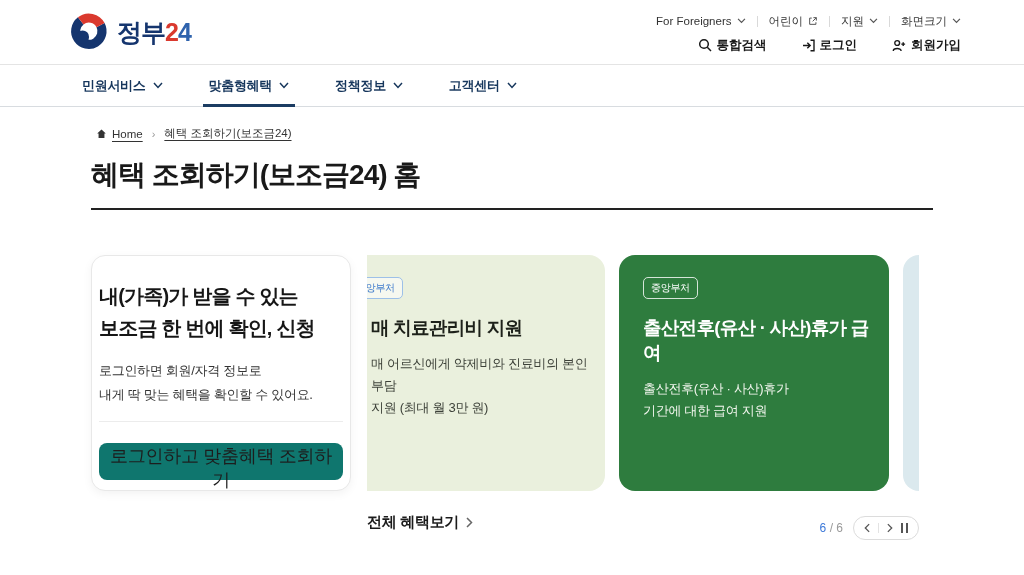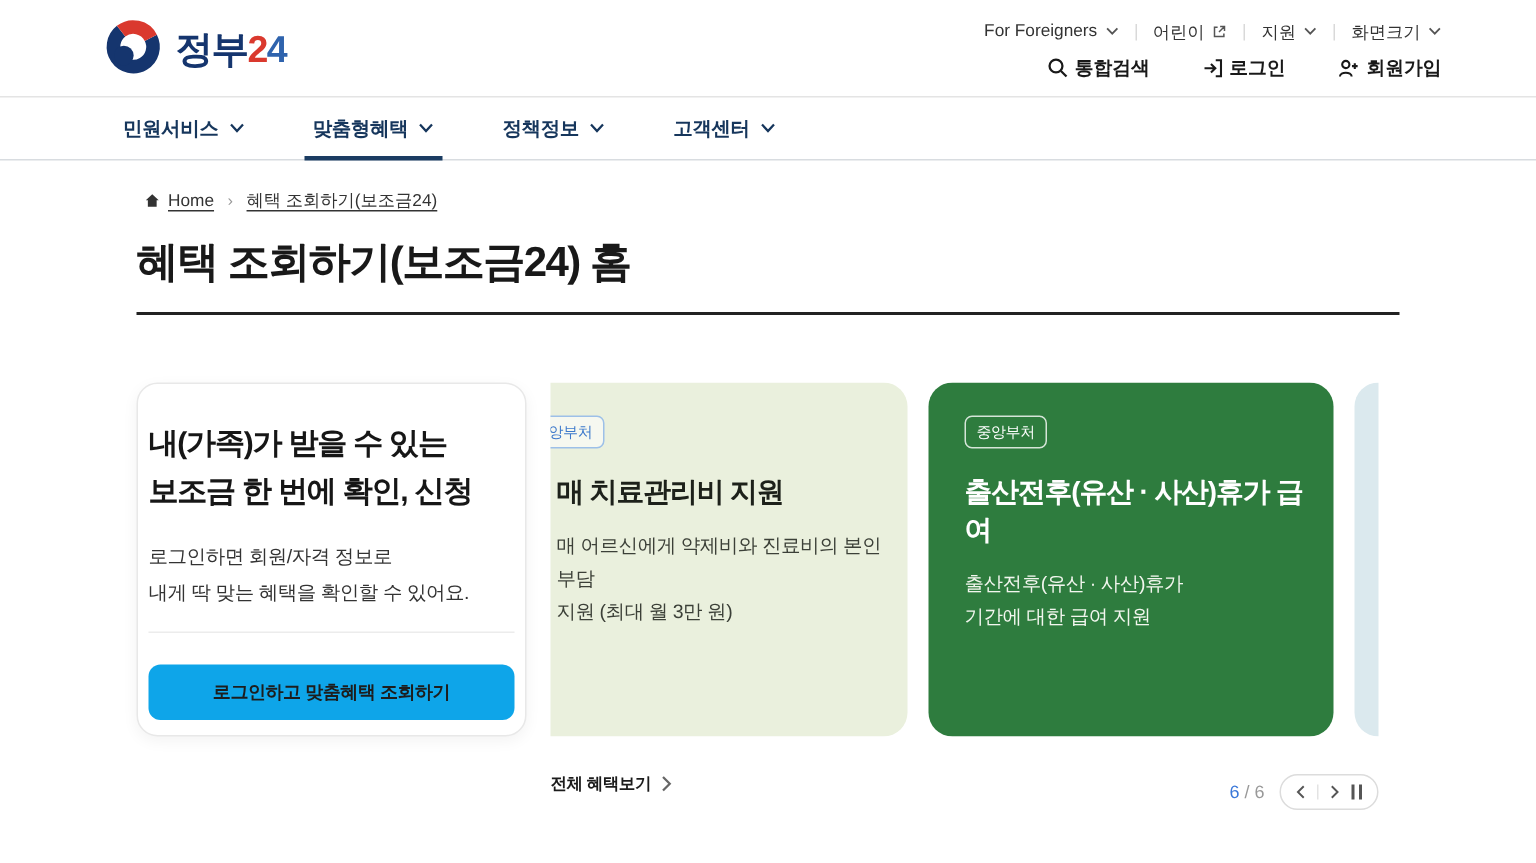--- a/index.html
+++ b/index.html
@@ -61,21 +61,21 @@
     width: 260px; height: 236px; flex-shrink: 0; margin-right: 16px;
     border: 1px solid #e8e8e8; border-radius: 14px; background: #fff;
     box-shadow: 0 3px 10px rgba(0,0,0,0.05);
     padding: 24px 7px 0;
   }
   .promo-title { font-size: 20px; font-weight: 800; letter-spacing: -0.8px; line-height: 1.6; color: #161616; }
   .promo-desc { margin-top: 15px; font-size: 13px; line-height: 1.85; color: #333; letter-spacing: -0.3px; }
   .promo-divider { margin-top: 14px; border-top: 1px solid #ececec; }
   .promo-btn {
     margin-top: 21px; width: 100%; height: 37px; border: none; border-radius: 8px;
-    background: #0ea5e9; color: #1d1d1d; font-size: 12px; font-weight: 700;
+    background: #0f766e; color: #1d1d1d; font-size: 18px; font-weight: 400;
     font-family: inherit; letter-spacing: -0.3px; cursor: pointer;
   }
 
   
   .carousel { width: 552px; height: 236px; overflow: hidden; position: relative; }
   .track { display: flex; gap: 14px; height: 236px; margin-left: -32px; }
   .benefit-card {
     width: 270px; height: 236px; flex-shrink: 0; border-radius: 16px;
     padding: 22px 20px 0 24px; cursor: pointer;
   }
@@ -100,21 +100,21 @@
   .benefit-card.clipped .badge { margin-left: -11px; }
   .benefit-card.clipped .benefit-title,
   .benefit-card.clipped .benefit-desc { margin-left: 12px; }
   .benefit-card.clipped { padding-right: 8px; }
 
   
   .bottom-row {
     margin: 13px 0 0 367px; width: 552px;
     display: flex; justify-content: space-between; align-items: center;
   }
-  .view-all { display: flex; align-items: center; gap: 7px; font-size: 11px; font-weight: 700; color: #1b1b1b; cursor: pointer; letter-spacing: -0.3px; }
+  .view-all { display: flex; align-items: center; gap: 7px; font-size: 15px; font-weight: 700; color: #1b1b1b; cursor: pointer; letter-spacing: -0.3px; }
   .pager { display: flex; align-items: center; gap: 10px; margin-top: 12px; }
   .pager-count { font-size: 12px; color: #999; }
   .pager-count .cur { color: #3b78d9; }
   .pager-pill {
     height: 24px; display: flex; align-items: center; gap: 8px; padding: 0 10px;
     border: 1px solid #dcdcdc; border-radius: 13px; background: #fff;
   }
   .pill-btn { display: flex; align-items: center; cursor: pointer; background: none; border: none; padding: 0; }
   .pill-divider { width: 1px; height: 10px; background: #e3e3e3; }
   .pause-icon { display: flex; gap: 3px; }

